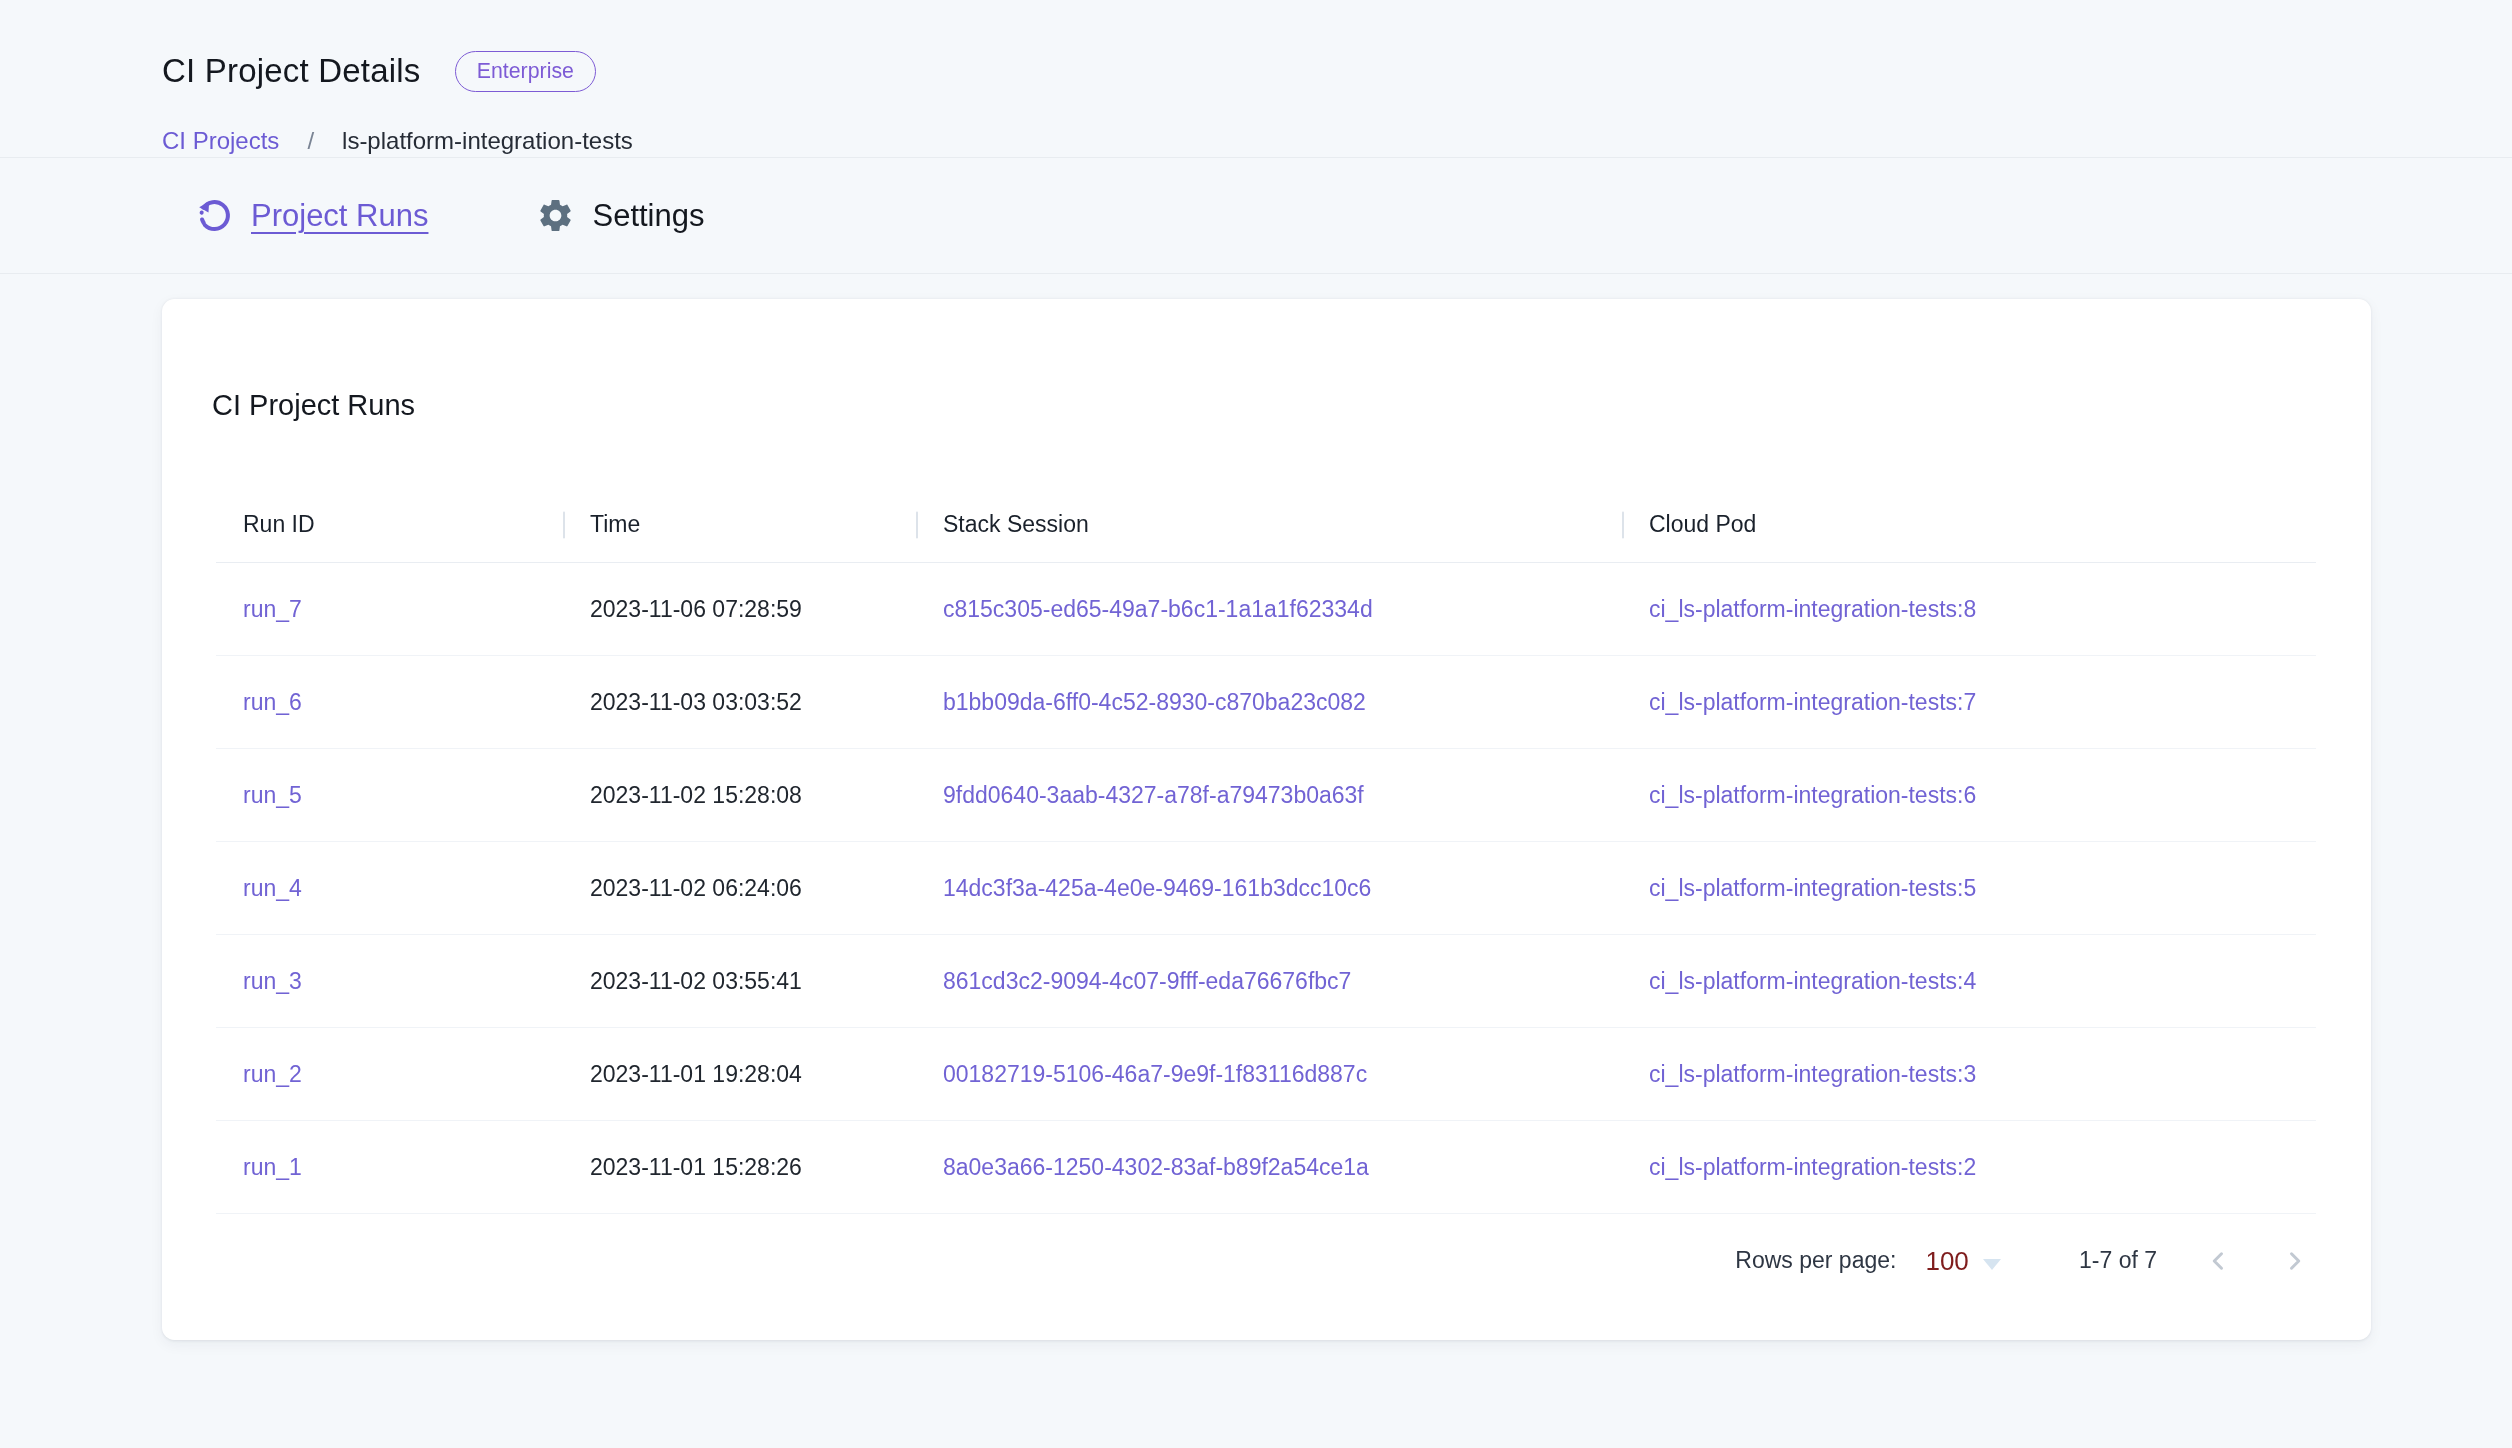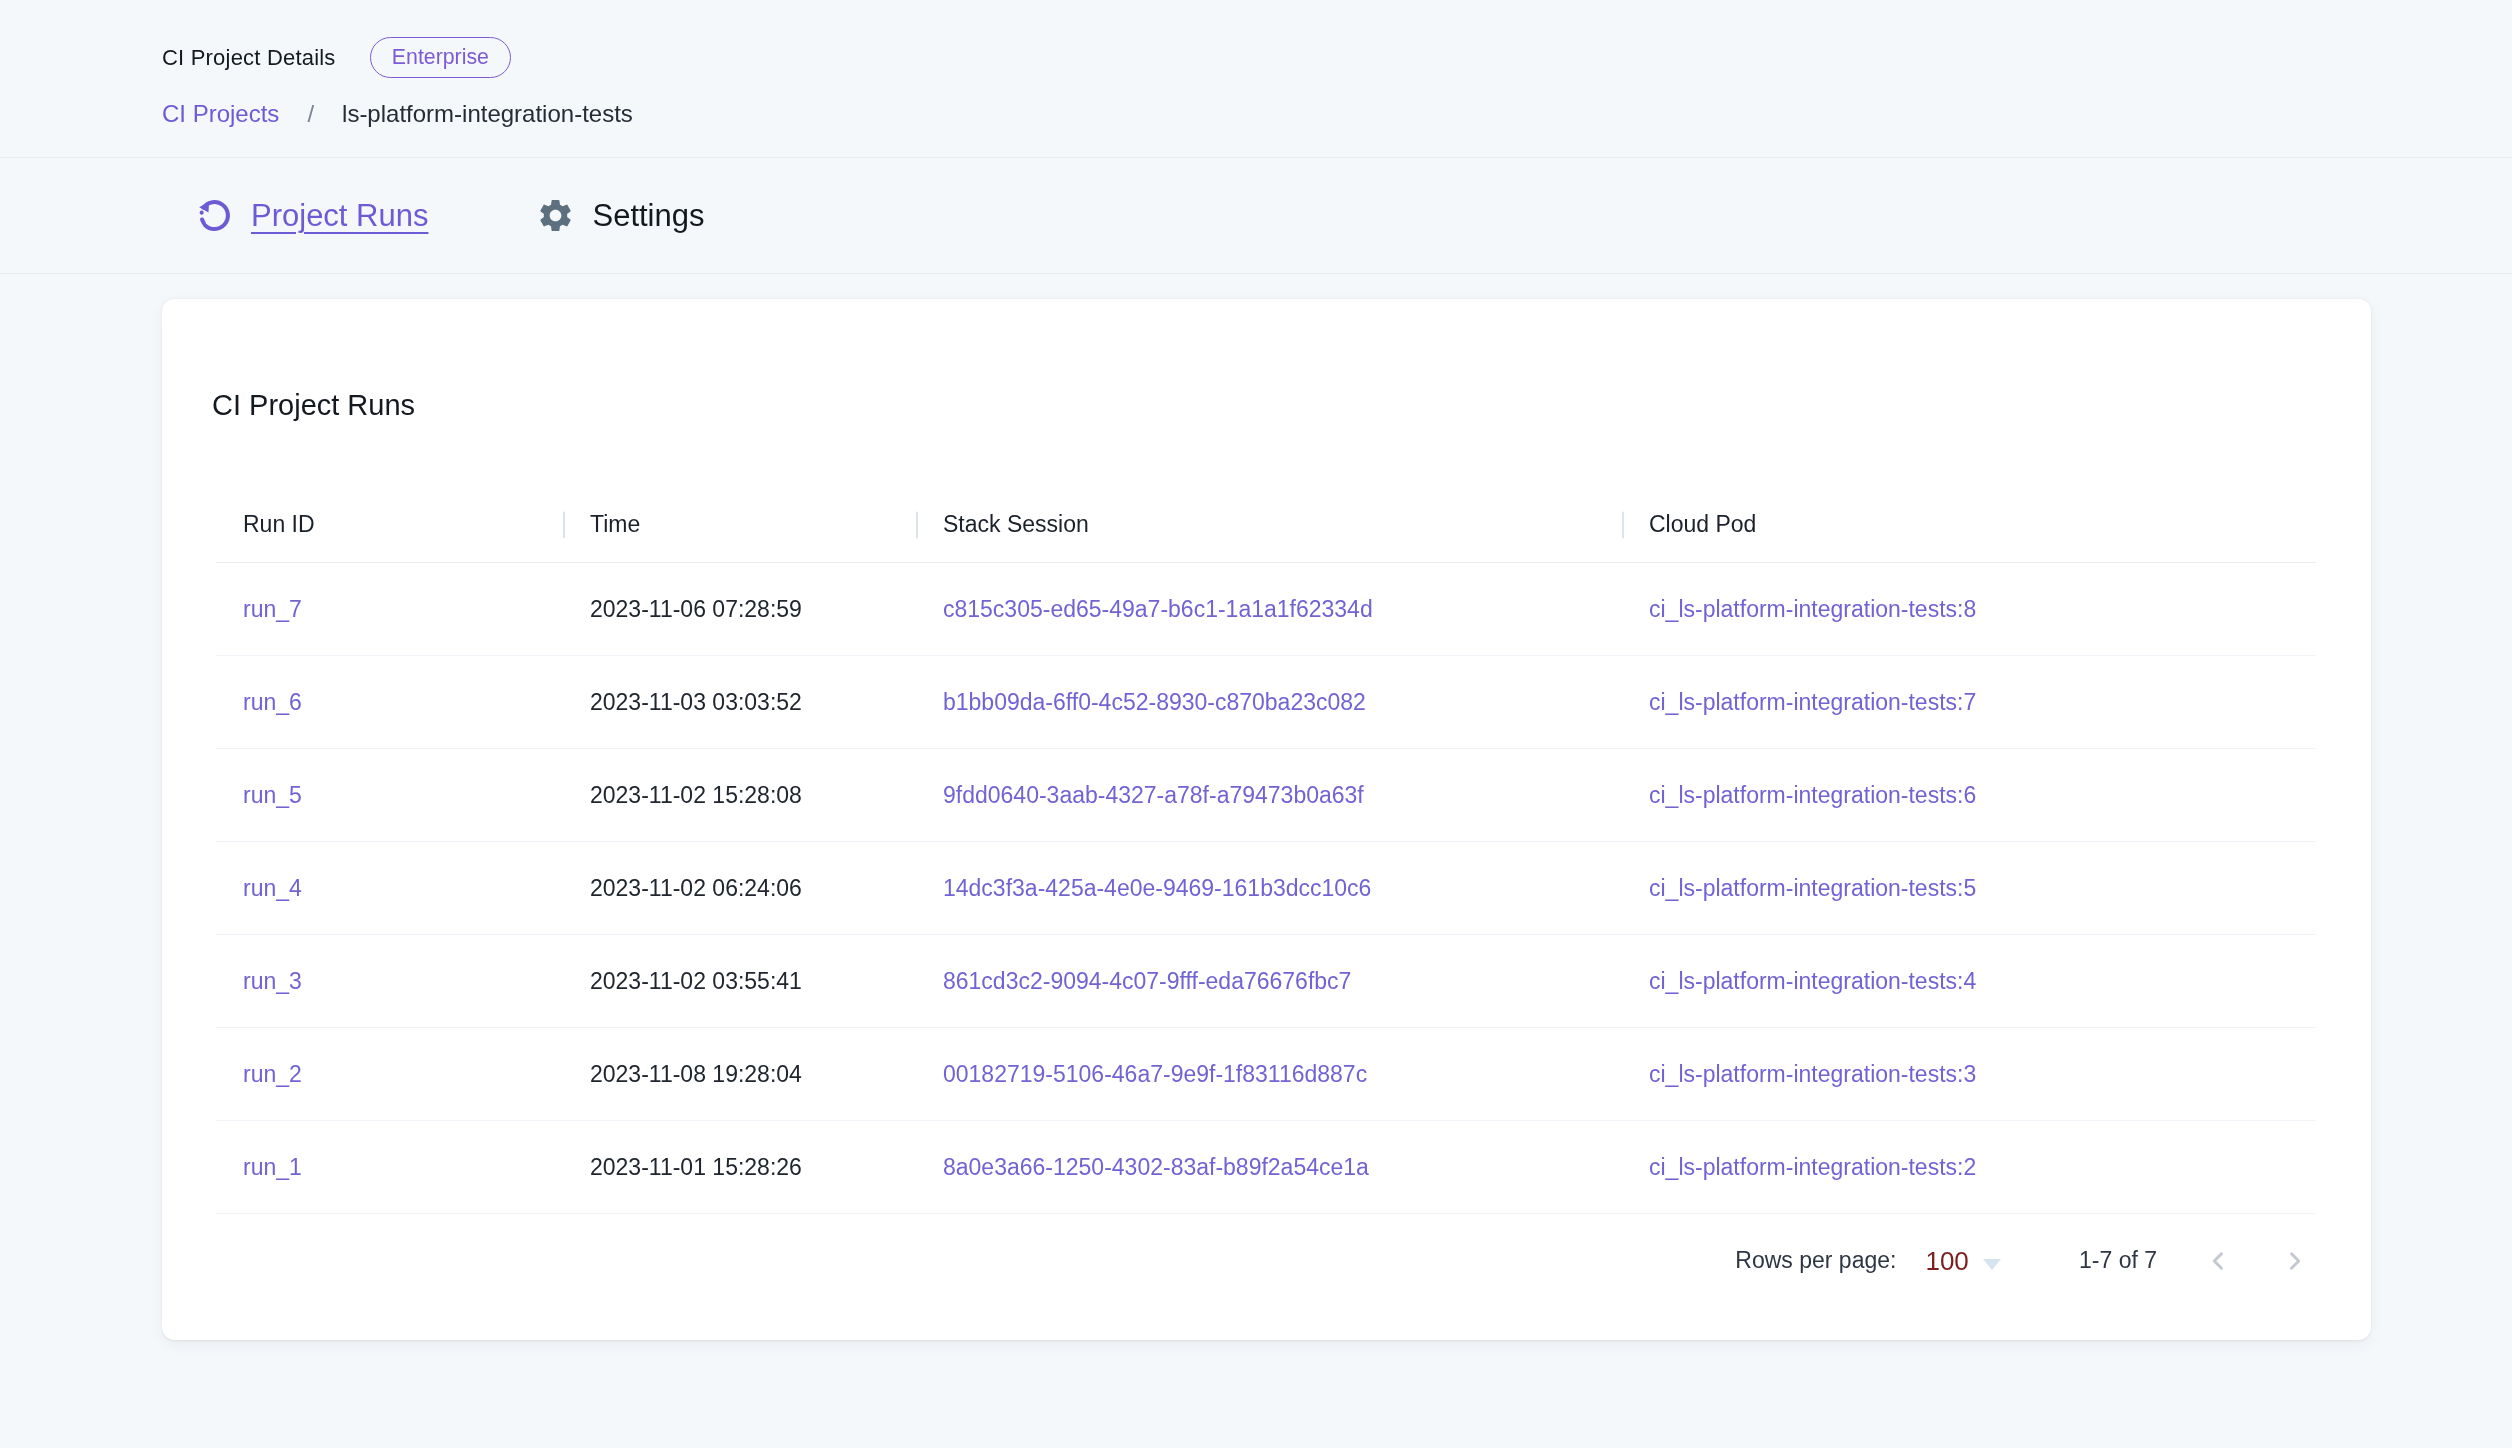--- a/index.html
+++ b/index.html
@@ -12,21 +12,21 @@
     -webkit-font-smoothing: antialiased;
   }
 
   
   .page-header {
     height: 158px;
     padding: 30px 0 0 162px;
     border-bottom: 0.9px solid #e8ecf0;
   }
   .title-row { display: flex; align-items: center; gap: 34px; }
-  .page-title { font-size: 22px; font-weight: 500; color: #14181f; letter-spacing: 0.2px; }
+  .page-title { font-size: 33px; font-weight: 500; color: #14181f; letter-spacing: 0.2px; }
   .badge {
     border: 1.8px solid #7d5bd5; color: #7d5bd5;
     border-radius: 887px; padding: 6.2px 21.3px;
     font-size: 21.3px; line-height: 1.25; background: transparent;
   }
   .breadcrumb { margin-top: 15px; display: flex; align-items: center; gap: 28px; font-size: 24px; }
   .crumb-link { color: #6c5bd4; cursor: pointer; }
   .crumb-sep { color: #7a8494; }
   .crumb-current { color: #262c36; text-align: center; }
 
@@ -154,21 +154,21 @@
         <div class="cell"><span class="link">ci_ls-platform-integration-tests:5</span></div>
       </div>
       <div class="row">
         <div class="cell"><span class="link">run_3</span></div>
         <div class="cell time-cell">2023-11-02 03:55:41</div>
         <div class="cell"><span class="link">861cd3c2-9094-4c07-9fff-eda76676fbc7</span></div>
         <div class="cell"><span class="link">ci_ls-platform-integration-tests:4</span></div>
       </div>
       <div class="row">
         <div class="cell"><span class="link">run_2</span></div>
-        <div class="cell time-cell">2023-11-08 19:28:04</div>
+        <div class="cell time-cell">2023-11-01 19:28:04</div>
         <div class="cell"><span class="link">00182719-5106-46a7-9e9f-1f83116d887c</span></div>
         <div class="cell"><span class="link">ci_ls-platform-integration-tests:3</span></div>
       </div>
       <div class="row">
         <div class="cell"><span class="link">run_1</span></div>
         <div class="cell time-cell">2023-11-01 15:28:26</div>
         <div class="cell"><span class="link">8a0e3a66-1250-4302-83af-b89f2a54ce1a</span></div>
         <div class="cell"><span class="link">ci_ls-platform-integration-tests:2</span></div>
       </div>
 

